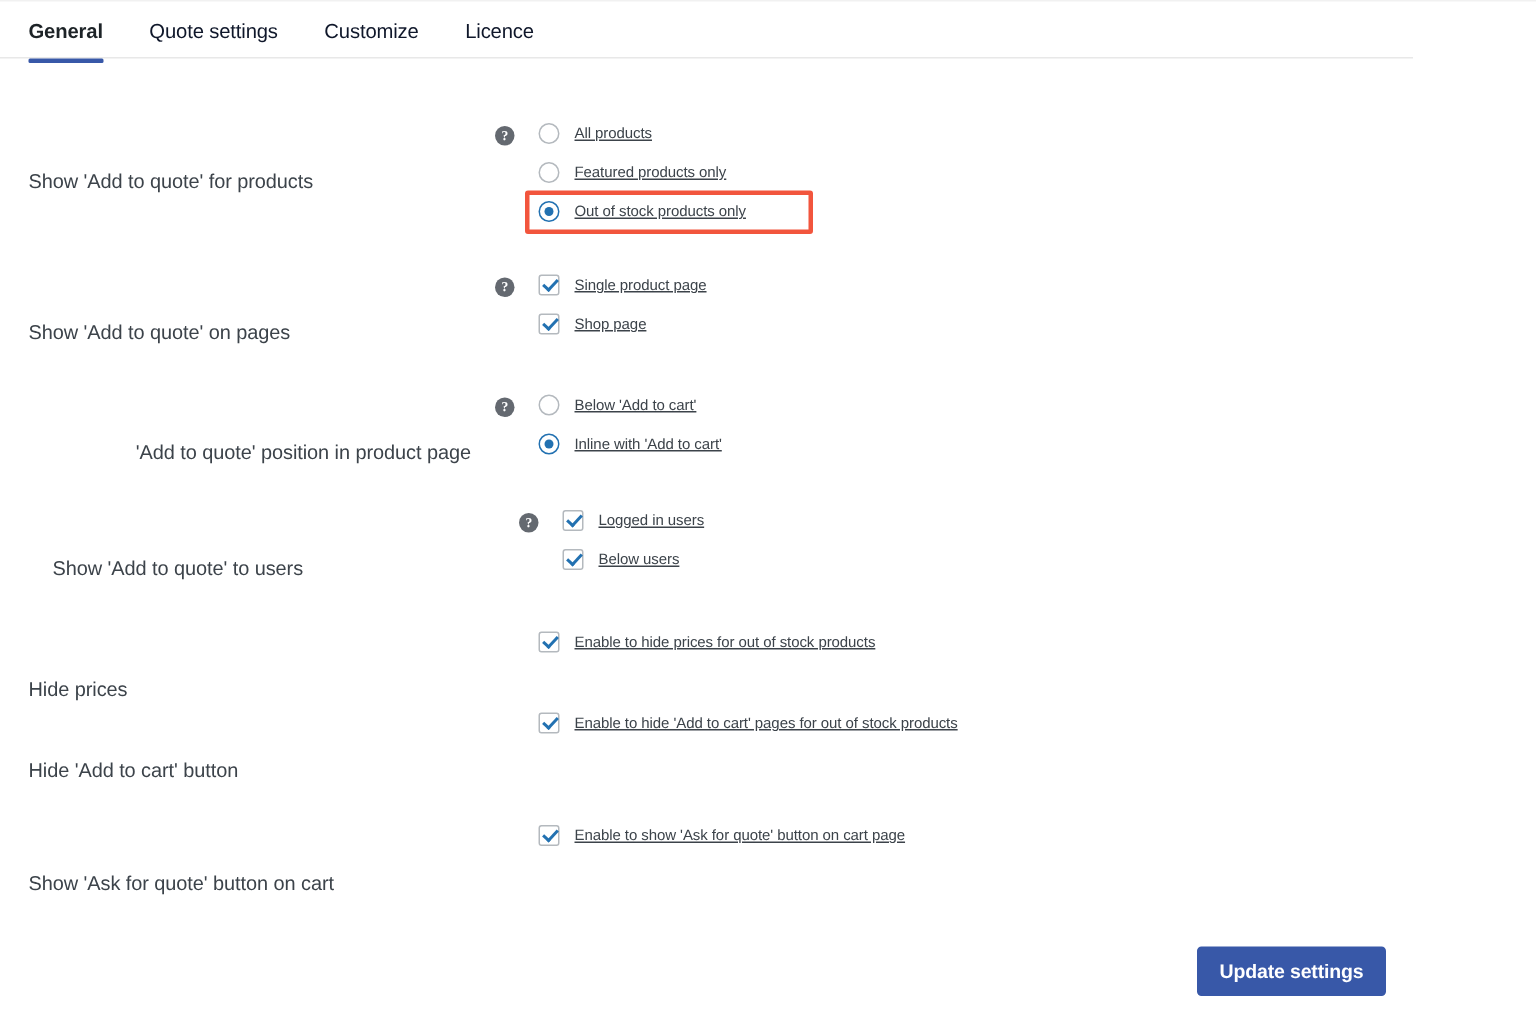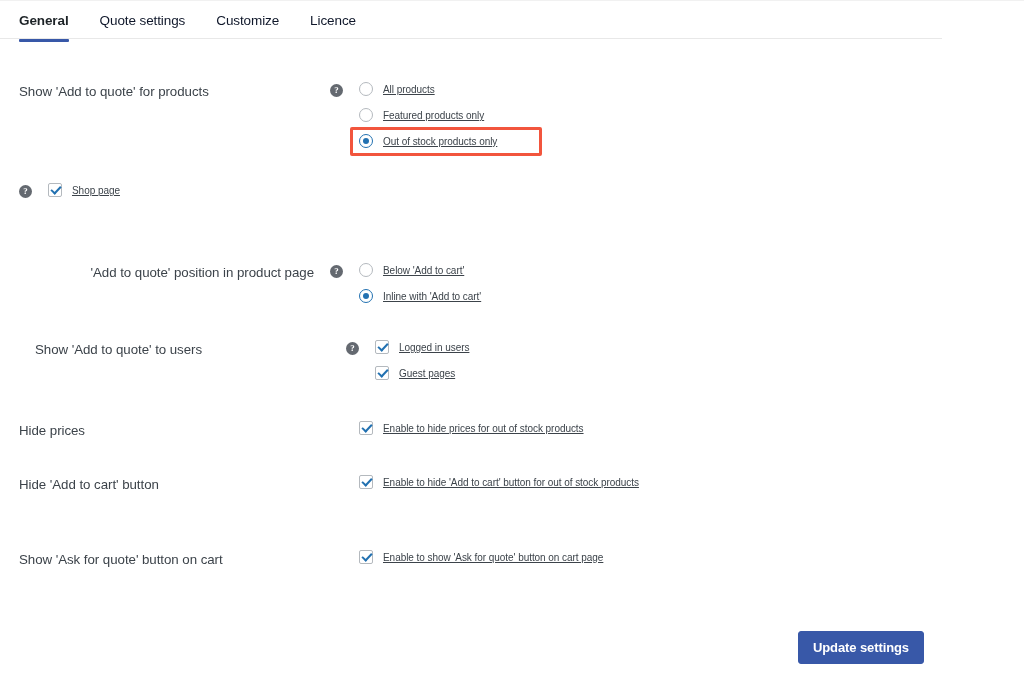--- a/index.html
+++ b/index.html
@@ -73,20 +73,21 @@
     padding: 0 0 0 19px;
   }
   .label-col {
     width: 311px;
     flex: 0 0 311px;
     font-size: 13.3px;
     line-height: 18px;
     color: #3c434a;
     padding-top: 2px;
     letter-spacing: -0.05px;
+    margin-top: 29px;
   }
   .label-col.indent {
     text-align: right;
     padding-right: 16px;
   }
   .help-col {
     width: 29px;
     flex: 0 0 29px;
     padding-top: 3px;
     display: flex;
@@ -236,24 +237,29 @@
           <span class="opt-text">Featured products only</span>
         </div>
         <div class="opt" style="position: relative;">
           <span class="radio checked"></span>
           <span class="opt-text">Out of stock products only</span>
           <div class="highlight" style="left: -9px; top: -6px; width: 192px; height: 29px;"></div>
         </div>
       </div>
     </div>
     <div class="row" style="position: absolute; top: 143px; left: 0px; width: 1024px;">
+      <div class="label-col">Show 'Add to quote' on pages</div>
       <div class="help-col">
         <span class="help-icon">?</span>
       </div>
       <div class="control-col">
+        <div class="opt">
+          <span class="checkbox checked"></span>
+          <span class="opt-text">Single product page</span>
+        </div>
         <div class="opt">
           <span class="checkbox checked"></span>
           <span class="opt-text">Shop page</span>
         </div>
       </div>
     </div>
     <div class="row" style="position: absolute; top: 223px; left: 0px; width: 840px;">
       <div class="label-col indent">'Add to quote' position in product page</div>
       <div class="help-col">
         <span class="help-icon">?</span>
@@ -274,41 +280,41 @@
       <div class="help-col">
         <span class="help-icon">?</span>
       </div>
       <div class="control-col">
         <div class="opt">
           <span class="checkbox checked"></span>
           <span class="opt-text">Logged in users</span>
         </div>
         <div class="opt">
           <span class="checkbox checked"></span>
-          <span class="opt-text">Guest pages</span>
+          <span class="opt-text">Below users</span>
         </div>
       </div>
     </div>
     <div class="row" style="position: absolute; top: 381px; left: 0px; width: 1024px;">
       <div class="label-col">Hide prices</div>
       <div class="help-col"></div>
       <div class="control-col">
         <div class="opt">
           <span class="checkbox checked"></span>
           <span class="opt-text wide">Enable to hide prices for out of stock products</span>
         </div>
       </div>
     </div>
     <div class="row" style="position: absolute; top: 435px; left: 0px; width: 1024px;">
       <div class="label-col">Hide 'Add to cart' button</div>
       <div class="help-col"></div>
       <div class="control-col">
         <div class="opt">
           <span class="checkbox checked"></span>
-          <span class="opt-text wide">Enable to hide 'Add to cart' button for out of stock products</span>
+          <span class="opt-text wide">Enable to hide 'Add to cart' pages for out of stock products</span>
         </div>
       </div>
     </div>
     <div class="row" style="position: absolute; top: 510px; left: 0px; width: 1024px;">
       <div class="label-col">Show 'Ask for quote' button on cart</div>
       <div class="help-col"></div>
       <div class="control-col">
         <div class="opt">
           <span class="checkbox checked"></span>
           <span class="opt-text wide">Enable to show 'Ask for quote' button on cart page</span>

